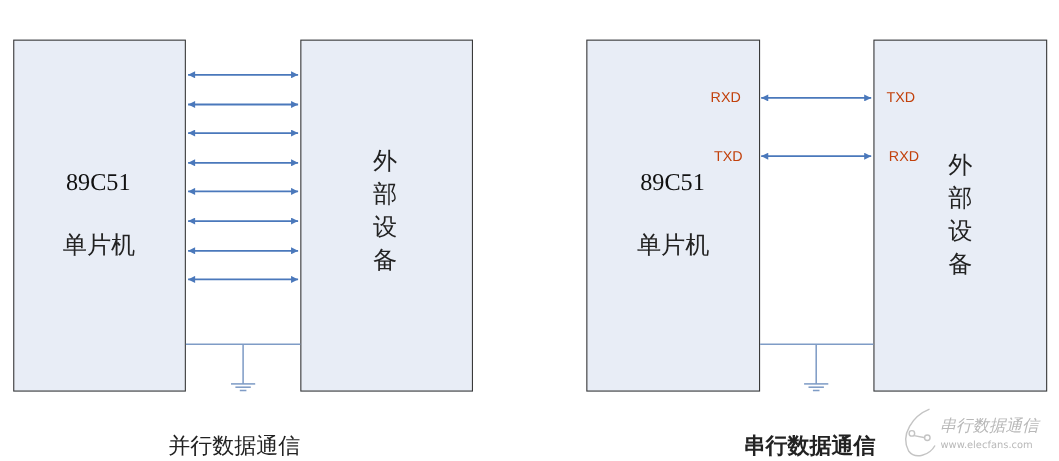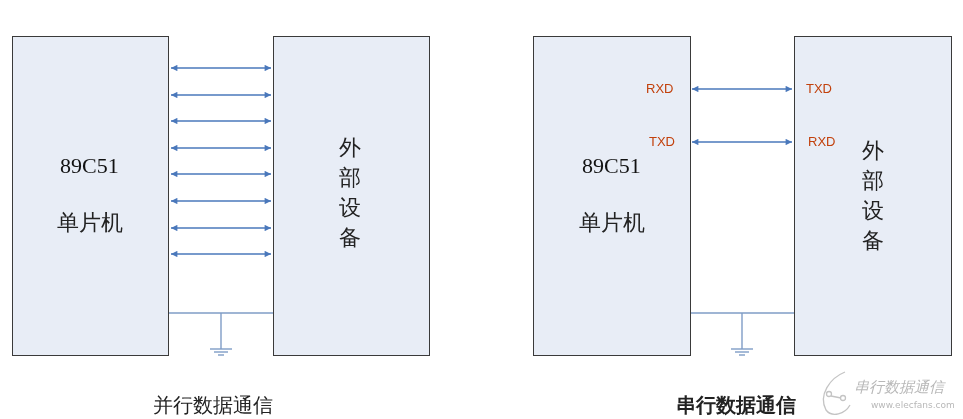--- a/index.html
+++ b/index.html
@@ -88,13 +88,13 @@
     <circle cx="829" cy="394" r="2.5"></circle>
     <circle cx="843" cy="398" r="2.5"></circle>
     <line x1="831" y1="396" x2="841" y2="398"></line>
   </g>
 </svg>
 
 <div class="caption" style="left:153px;top:392px;text-align:right;">并行数据通信</div>
 <div class="caption" style="left:676px;top:392px;font-weight:bold;">串行数据通信</div>
 
 <div class="wm" style="left:854px;top:378px;font-size:15px;font-style:italic;">串行数据通信</div>
-<div class="wm" style="left:855px;top:400px;font-size:9px;margin-left:16px;">www.elecfans.com</div>
+<div class="wm" style="left:855px;top:400px;font-size:9px;">www.elecfans.com</div>
 
 </body></html>

